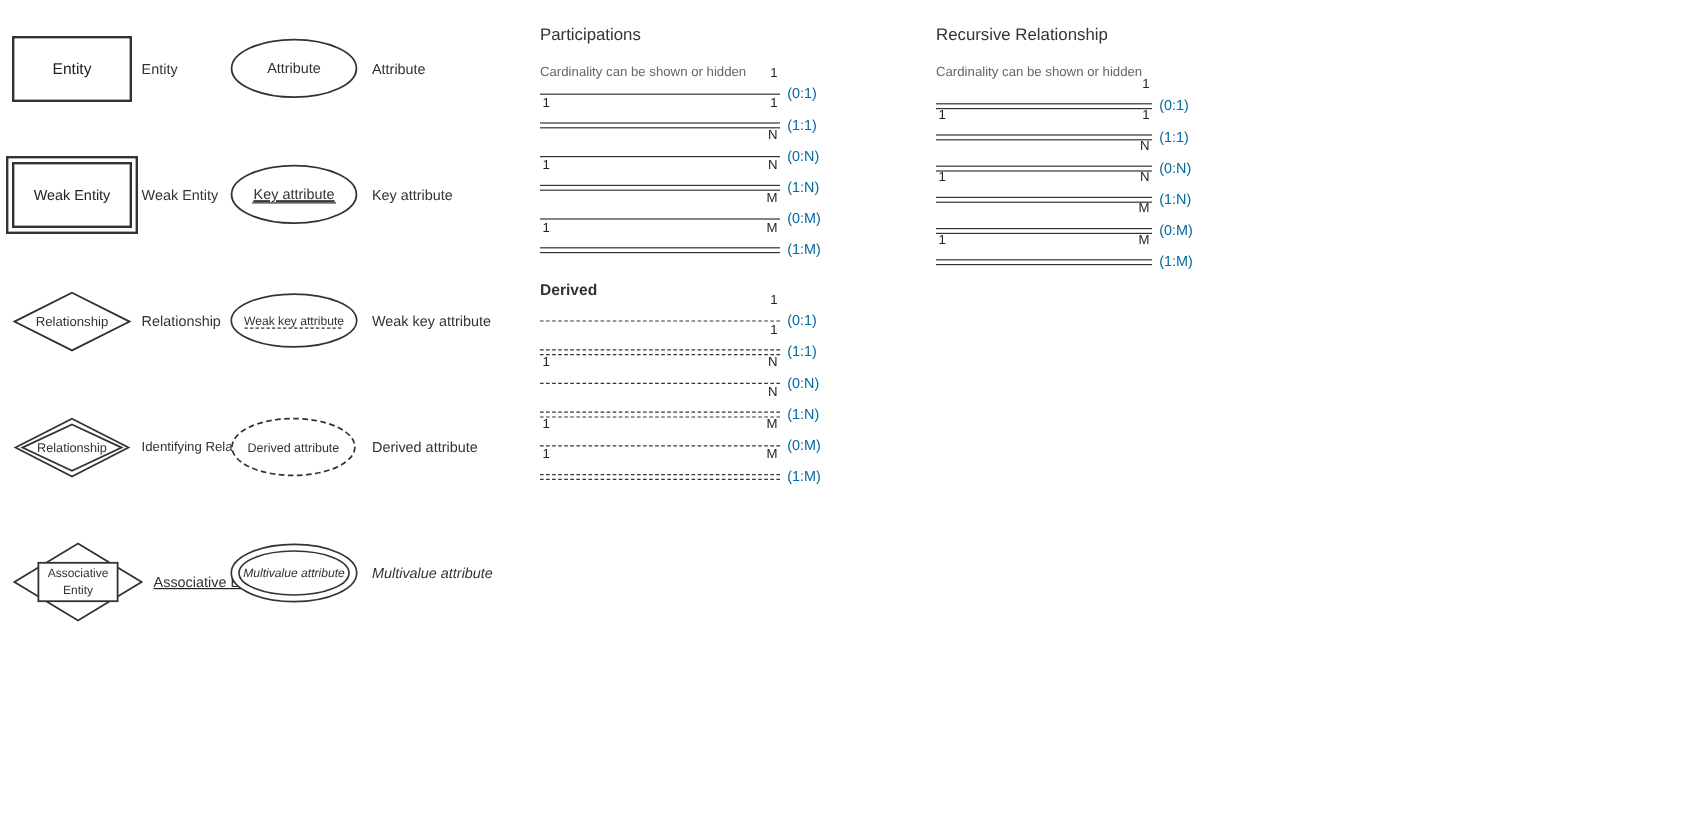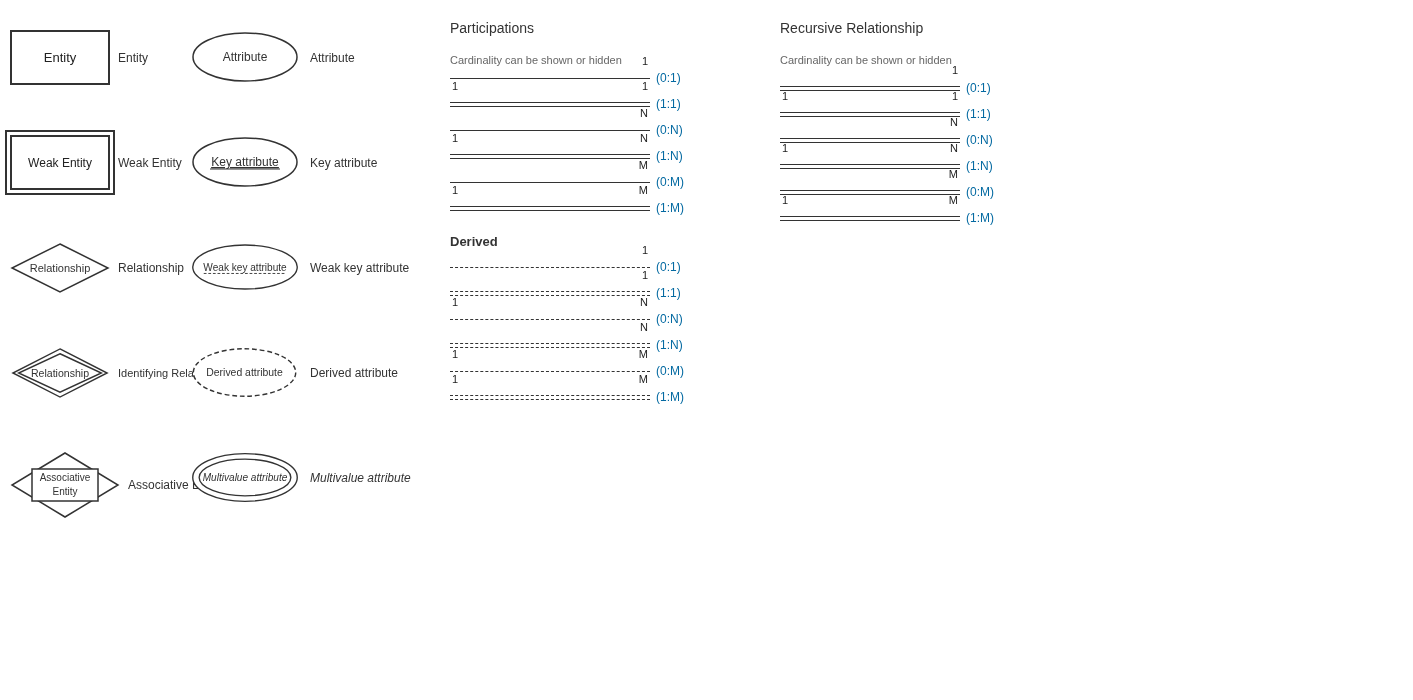--- a/index.html
+++ b/index.html
@@ -258,21 +258,21 @@
         <div class="diamond-container">
           <svg width="104" height="56" viewBox="0 0 104 56">
             <polygon points="52,3 101,28 52,53 3,28" fill="white" stroke="#333" stroke-width="1.5"></polygon>
             <polygon points="52,8 95,28 52,48 9,28" fill="white" stroke="#333" stroke-width="1.5"></polygon>
             <text x="52" y="32" text-anchor="middle" font-size="11" fill="#333">Relationship</text>
           </svg>
         </div>
         <span class="shape-label" style="font-size:11px;">Identifying Relationship</span>
       </div>
 
-      <div class="shape-item tall" style="margin-top:20px;">
+      <div class="shape-item tall" style="margin-top:20px;text-decoration:underline;">
         <div class="assoc-entity-container">
           <svg width="110" height="68" viewBox="0 0 110 68">
             <polygon points="55,2 108,34 55,66 2,34" fill="white" stroke="#333" stroke-width="1.5"></polygon>
             <rect x="22" y="18" width="66" height="32" fill="white" stroke="#333" stroke-width="1.5"></rect>
             <text x="55" y="30" text-anchor="middle" font-size="10" fill="#333">Associative</text>
             <text x="55" y="44" text-anchor="middle" font-size="10" fill="#333">Entity</text>
           </svg>
         </div>
         <span class="shape-label">Associative Entity</span>
       </div>

